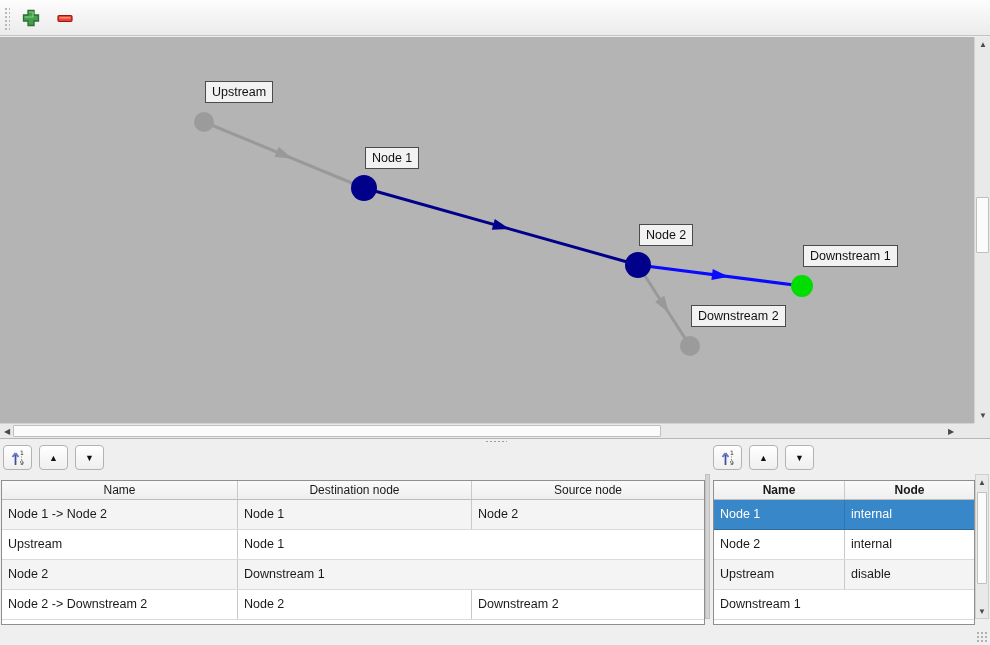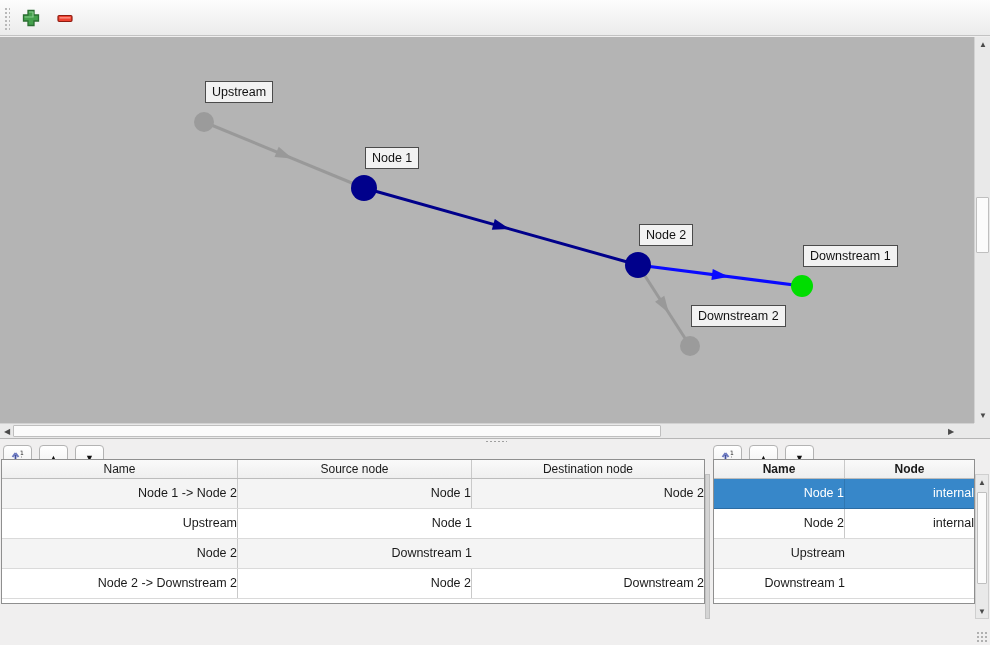--- a/index.html
+++ b/index.html
@@ -40,24 +40,24 @@
 
   
   .bottom { position:absolute; left:0; top:443px; width:990px; height:202px; background:#f0efef; }
   .mini-toolbar { position:absolute; top:2px; height:26px; display:flex; gap:7px; }
   .mini-toolbar.left { left:3px; } .mini-toolbar.right { left:713px; }
   .mini-btn { width:29px; height:25px; border:1px solid #b3b3b3; border-radius:4px;
     background:linear-gradient(#ffffff,#efefef); display:flex; align-items:center; justify-content:center;
     font-size:9px; color:#111; }
 
   
-  .table { position:absolute; top:16px; background:#fff; border:1px solid #8f8f8f; }
+  .table { position:absolute; top:37px; background:#fff; border:1px solid #8f8f8f; }
   .edges-table { left:1px; width:704px; height:145px; }
   .nodes-table { left:713px; width:262px; height:145px; }
-  .trow { display:flex; height:30px; border-bottom:1px solid #dadada; background:#fff;text-align:right; }
+  .trow { display:flex; height:30px; border-bottom:1px solid #dadada; background:#fff; }
   .trow:nth-child(odd) { background:#f4f4f4; }   
   .thead { display:flex; height:19px; background:linear-gradient(#fafafa,#efefef); border-bottom:1px solid #bcbcbc; }
   .hcell { font-size:12px; text-align:center; line-height:19px; border-right:1px solid #c9c9c9; overflow:hidden; }
   .hcell:last-child { border-right:none; }
   .nodes-table .hcell { font-weight:bold; }
   .tcell { font-size:12.5px; line-height:29px; padding-left:6px; border-right:1px solid #c9c9c9;
     white-space:nowrap; overflow:hidden; }
   .tcell:last-child { border-right:none; }
   .edges-table .hcell:nth-child(1), .edges-table .tcell:nth-child(1) { width:236px; }
   .edges-table .hcell:nth-child(2), .edges-table .tcell:nth-child(2) { width:234px; }
@@ -171,22 +171,22 @@
         <span>▲</span>
       </div>
     <div class="mini-btn">
         <span>▼</span>
       </div>
   </div>
 
   <div class="table edges-table">
     <div class="thead" id="edges-thead">
         <div class="hcell">Name</div>
+        <div class="hcell">Destination node</div>
         <div class="hcell">Source node</div>
-        <div class="hcell">Destination node</div>
       </div>
     <div id="edges-tbody">
         <div class="trow">
           <div class="tcell">Node 1 -&gt; Node 2</div>
           <div class="tcell">Node 1</div>
           <div class="tcell">Node 2</div>
         </div>
         <div class="trow">
           <div class="tcell">Upstream</div>
           <div class="tcell">Node 1</div>
@@ -213,20 +213,21 @@
         <div class="trow selected">
           <div class="tcell">Node 1</div>
           <div class="tcell">internal</div>
         </div>
         <div class="trow">
           <div class="tcell">Node 2</div>
           <div class="tcell">internal</div>
         </div>
         <div class="trow">
           <div class="tcell">Upstream</div>
+          <div class="tcell">disable</div>
         </div>
         <div class="trow">
           <div class="tcell">Downstream 1</div>
         </div>
       </div>
   </div>
 
   <div class="sb-v-table">
     <div class="sb-btn" style="top:0;">▲</div>
     <div class="sb-thumb" style="top:17px; height:92px;"></div>

